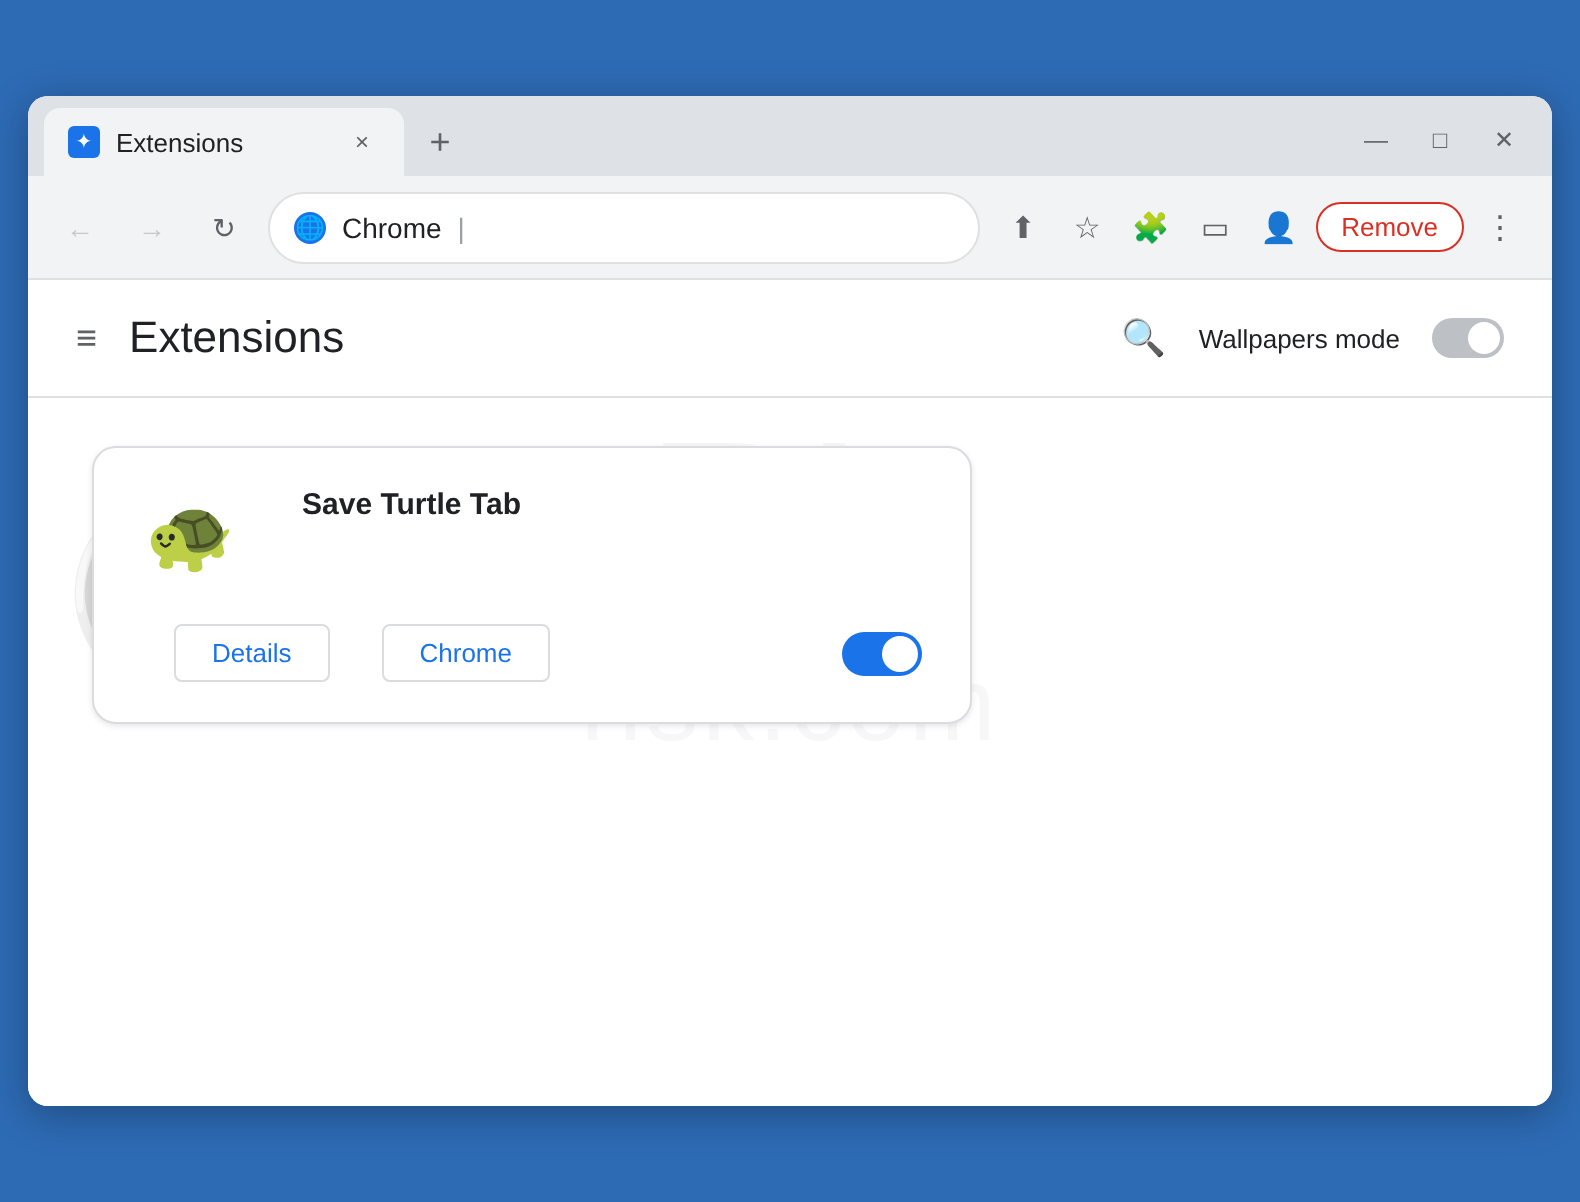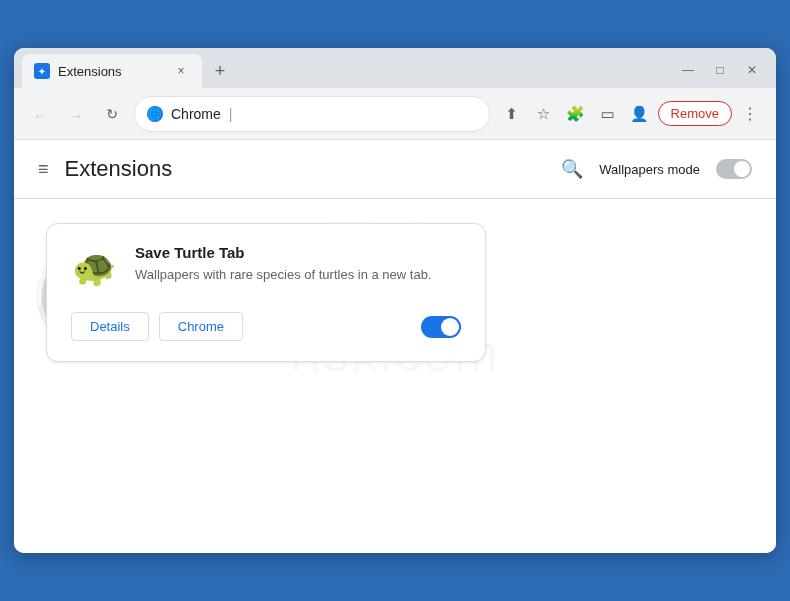--- a/index.html
+++ b/index.html
@@ -308,21 +308,21 @@
     }
     .extension-icon {
       width: 48px;
       height: 48px;
       flex-shrink: 0;
       display: flex;
       align-items: center;
       justify-content: center;
       font-size: 36px;
     }
-    .extension-info { flex: 1; }
+    .extension-info { flex: 1; margin-left: 16px; }
     .extension-name {
       font-size: 15px;
       font-weight: 600;
       color: #202124;
       margin-bottom: 4px;
     }
     .extension-desc {
       font-size: 13px;
       color: #5f6368;
       line-height: 1.5;
@@ -334,20 +334,21 @@
     }
     .action-btn {
       border: 1px solid #dadce0;
       background: white;
       border-radius: 4px;
       padding: 6px 18px;
       font-size: 13px;
       font-weight: 500;
       color: #1a73e8;
       cursor: pointer;
+      margin-left: 16px;
     }
     .toggle-on {
       width: 40px;
       height: 22px;
       background: #1a73e8;
       border-radius: 11px;
       position: relative;
       cursor: pointer;
       margin-left: auto;
     }
@@ -431,21 +432,20 @@
         <div class="watermark-top">PL</div>
         <div class="watermark-bottom">risk.com</div>
       </div>
 
       <div class="extensions-list">
         <div class="extension-card">
           <div class="card-top">
             <div class="extension-icon">🐢</div>
             <div class="extension-info">
               <div class="extension-name">Save Turtle Tab</div>
-              <div class="extension-desc">Wallpapers with rare species of turtles in a new tab.</div>
             </div>
           </div>
           <div class="card-actions">
             <button class="action-btn">Details</button>
             <button class="action-btn">Chrome</button>
             <div class="toggle-on"></div>
           </div>
         </div>
       </div>
     </div>

